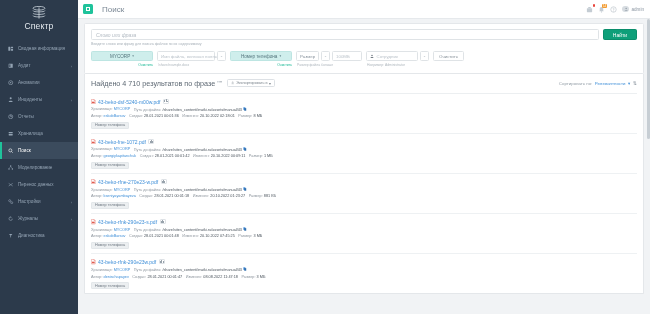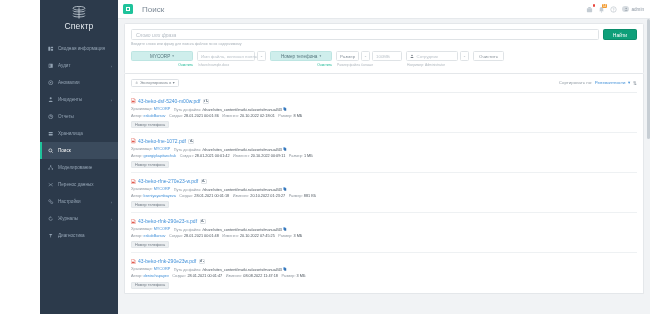--- a/index.html
+++ b/index.html
@@ -14,21 +14,20 @@
   .app { display: flex; width: 650px; height: 314px; }
 
   
   .sidebar {
     width: 78px; height: 314px;
     background: #2b3murky;
     background: #2c3a4b;
     flex: 0 0 78px;
     position: relative;
     overflow: hidden;
-    margin-left: 40px;
   }
   .brand {
     height: 34px;
     display: flex; flex-direction: column;
     align-items: center; justify-content: center;
     gap: 1px;
     padding-top: 3px;
   }
   .brand-logo { width: 18px; height: 14px; display: block; }
   .brand-name {
@@ -517,20 +516,24 @@
             <div class="frow">
               <div class="btn-clear">Очистить</div>
             </div>
           </div>
 
         </div>
       </div>
 
       <div class="results-card">
         <div class="results-head">
+          <div class="results-title">
+            <span>Найдено 4 710 результатов по фразе</span>
+            <span class="q">""</span>
+          </div>
           <div class="btn-export">
             <svg viewBox="0 0 16 16">
                 <path d="M8 1 L8 10 M4.5 7 L8 10.5 L11.5 7" stroke="#7b848d" stroke-width="1.6" fill="none"></path>
                 <path d="M2.5 13 L13.5 13" stroke="#7b848d" stroke-width="1.6"></path>
               </svg>
             <span>Экспортировать в</span>
             <span>▾</span>
           </div>
           <div class="sort-wrap">
             <span>Сортировать по:</span>

